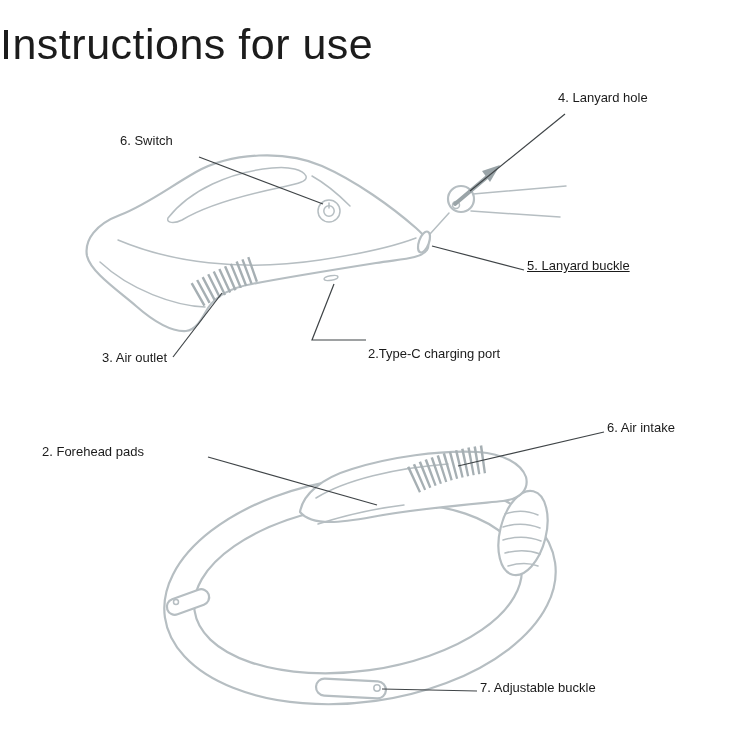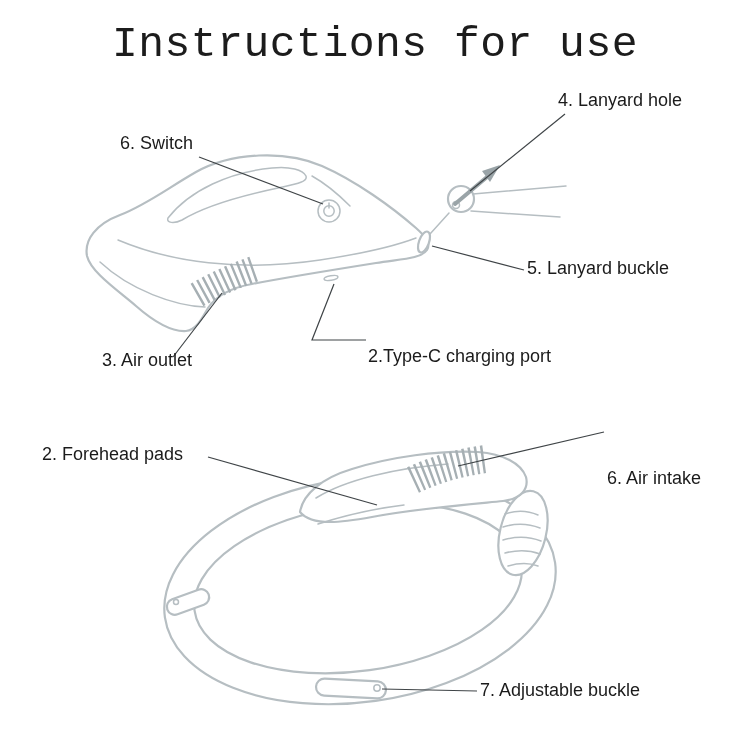--- a/index.html
+++ b/index.html
@@ -2,25 +2,25 @@
 <html style="--line-art: #b6bec2; --grille: #a6afb3; --leader-line: #3f4447; --label-text: #1b1b1b; --arrow: #9aa4a8;"><head>
 <meta charset="utf-8">
 <style>
   html,body { margin:0; padding:0; background:#fff; }
   .canvas {
     position:relative; width:750px; height:750px; background:#fff;
     overflow:hidden; font-family:"Liberation Sans", sans-serif;
   }
   .title {
     position:absolute; left:0; top:20px; width:750px;
-    text-align:center; font-size:43px; font-weight:400;
-    color:#1c1c1c; letter-spacing:0.5px;font-family:Liberation Mono, monospace;
+    text-align:left; font-size:43px; font-weight:400;
+    color:#1c1c1c; letter-spacing:0.5px;
   }
   .part-label {
-    position:absolute; font-size:18px; color:var(--label-text,#1b1b1b);
+    position:absolute; font-size:13px; color:var(--label-text,#1b1b1b);
     white-space:nowrap; line-height:1.1;
   }
   svg.art-layer { position:absolute; left:0; top:0; }
   .art  { fill:none; stroke:var(--line-art,#b6bec2); stroke-width:2.2; stroke-linecap:round; stroke-linejoin:round; }
   .artf { fill:#fff;  stroke:var(--line-art,#b6bec2); stroke-width:2.2; stroke-linejoin:round; }
   .det  { fill:none; stroke:var(--line-art,#b6bec2); stroke-width:1.5; stroke-linecap:round; }
   .grille { fill:none; stroke:var(--grille,#a6afb3); }
   .leader { fill:none; stroke:var(--leader-line,#3f4447); stroke-width:1.2; }
   .arrow-shaft { stroke:var(--arrow,#9aa4a8); stroke-width:4; stroke-linecap:round; }
   .arrow-head  { fill:var(--arrow,#9aa4a8); stroke:none; }
@@ -138,25 +138,25 @@
       <polyline class="leader" points="477,691 382,689"></polyline>
     </g>
   </svg>
 
   <div class="title">Instructions for use</div>
 
   <div class="part-label" style="left:120px; top:134px;">6. Switch</div>
 
   <div class="part-label" style="left:558px; top:91px;">4. Lanyard hole</div>
 
-  <div class="part-label" style="left:527px; top:259px;">5. Lanyard buckle</div>
+  <div class="part-label" style="left:527px; top:259px;text-decoration:underline;">5. Lanyard buckle</div>
 
   <div class="part-label" style="left:368px; top:331px;margin-top:16px;">2.Type-C charging port</div>
 
   <div class="part-label" style="left:62px; top:351px;margin-left:40px;">3. Air outlet</div>
 
   <div class="part-label" style="left:42px; top:445px;">2. Forehead pads</div>
 
-  <div class="part-label" style="left:607px; top:421px;margin-top:48px;">6. Air intake</div>
+  <div class="part-label" style="left:607px; top:421px;">6. Air intake</div>
 
   <div class="part-label" style="left:480px; top:681px;">7. Adjustable buckle</div>
 
 </div>
 
 </body></html>

